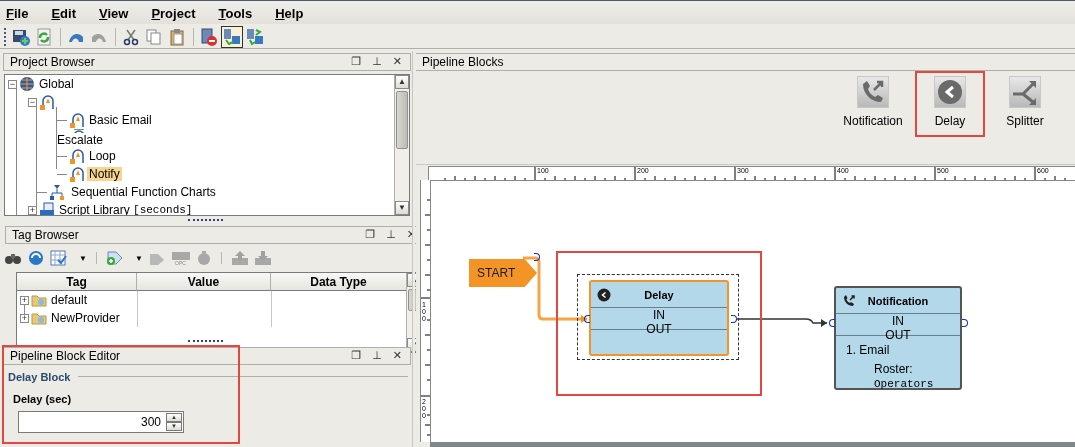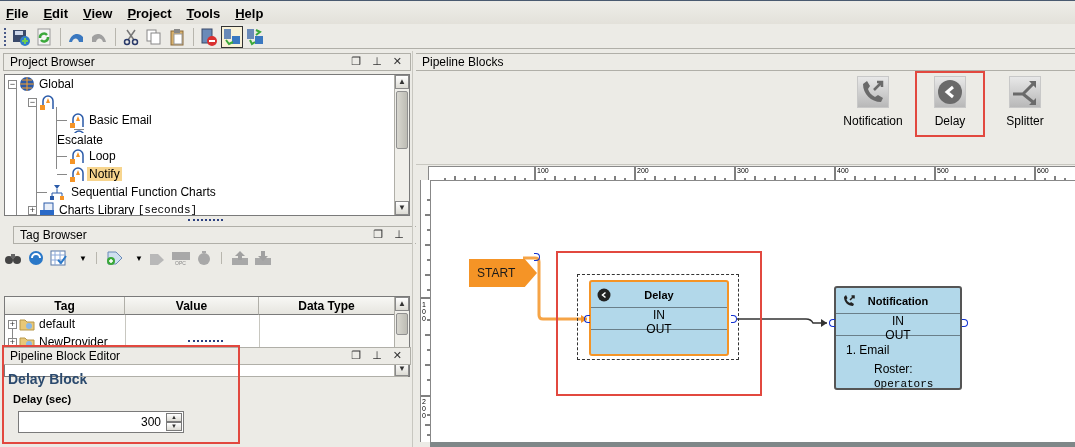--- a/index.html
+++ b/index.html
@@ -1,18 +1,18 @@
 <!DOCTYPE html>
 <html><head>
 <meta charset="utf-8">
 <style>
   * { box-sizing: border-box; margin: 0; padding: 0; }
   html, body { width: 1075px; height: 447px; overflow: hidden; background: #ecebe6; font-family: "Liberation Sans", "DejaVu Sans", sans-serif; font-size: 12px; color: #000; }
   .app { position: relative; width: 1075px; height: 447px; border-top: 1px solid #4a5a70; }
-  .menubar { position: absolute; left: 0; top: 1px; width: 1075px; height: 22px; background: linear-gradient(#eeede8, #e3e1da); display: flex; align-items: center; padding-left: 6px; }
+  .menubar { position: absolute; left: 0; top: 1px; width: 1075px; height: 22px; background: linear-gradient(#eeede8, #e3e1da); display: flex; align-items: center; padding-left: 6px; gap: 8px; }
   .menu-item { font-weight: bold; font-size: 13px; margin-right: 15px; color: #000; }
   .menu-item .mn { text-decoration: underline; }
   .toolbar { position: absolute; left: 0; top: 24px; width: 1075px; height: 24px; display: flex; align-items: center; padding-left: 4px; border-bottom: 1px solid #b0afa8; }
   .tb-grip { width: 2px; height: 18px; border-left: 2px dotted #4a5a88; margin-right: 4px; }
   .tb-btn { width: 22px; height: 22px; display: flex; align-items: center; justify-content: center; margin-right: 1px; }
   .tb-btn.active { border: 1px solid #333; background: #f8f1d8; }
   .tb-sep { width: 1px; height: 18px; background: #b8b6ae; margin: 0 4px; }
 
   .panel-header { position: absolute; height: 18px; background: #ecebe6; border: 1px solid #b0afa8; display: flex; align-items: center; padding-left: 6px; font-size: 12px; }
   .panel-header .ph-icons { position: absolute; right: 8px; top: 1px; display: flex; gap: 11px; font-size: 11px; color: #333; }
@@ -20,25 +20,25 @@
   .tree-row { position: absolute; height: 18px; display: flex; align-items: center; font-size: 12px; white-space: nowrap; }
   .tree-row .lbl.sel { background: #f7d58e; padding: 0 2px; }
   .mono { font-family: "Liberation Mono", "DejaVu Sans Mono", monospace; font-size: 11px; }
   .exp { width: 9px; height: 9px; border: 1px solid #888; background: #fff; font-size: 9px; line-height: 7px; text-align: center; color: #333; margin-right: 2px; }
   .vscroll { position: absolute; right: 0; top: 0; width: 15px; bottom: 0; background: #f0efea; border-left: 1px solid #b0afa8; }
   .vscroll .arr { position: absolute; left: 0; width: 14px; height: 14px; background: linear-gradient(#fff, #dcdbd4); border: 1px solid #8a8a8a; font-size: 8px; text-align: center; line-height: 12px; color: #333; }
   .vscroll .thumb { position: absolute; left: 1px; width: 12px; background: linear-gradient(90deg, #d8d7d0, #bdbcb4); border: 1px solid #909090; border-radius: 2px; }
   .splitter-dots { position: absolute; width: 35px; height: 2px; border-top: 2px dotted #2c4080; }
 
   .tb2 { position: absolute; left: 4px; top: 246px; height: 22px; display: flex; align-items: center; gap: 5px; }
-  .tag-table { position: absolute; left: 4px; top: 271px; width: 406px; height: 81px; background: #fff; border: 1px solid #7a7a7a; margin-top: 24px; }
+  .tag-table { position: absolute; left: 16px; top: 271px; width: 406px; height: 81px; background: #fff; border: 1px solid #7a7a7a; }
   .th { position: absolute; top: 0; height: 18px; font-weight: bold; font-size: 12px; text-align: center; line-height: 18px; border-right: 1px solid #b0afa8; border-bottom: 1px solid #7a7a7a; background: linear-gradient(#f8f8f5, #e6e5df); }
   .col-line { position: absolute; top: 18px; width: 1px; height: 36px; background: #c8c7c0; }
 
-  .pbe-section { position: absolute; left: 8px; top: 370px; font-size: 14px; font-weight: bold; color: #2b4a6e; }
+  .pbe-section { position: absolute; left: 8px; top: 370px; font-size: 11px; font-weight: bold; color: #2b4a6e; }
   .pbe-line { position: absolute; left: 78px; top: 375px; width: 330px; height: 1px; background: #b0afa8; }
   .pbe-label { position: absolute; left: 13px; top: 392px; font-size: 11px; font-weight: bold; }
   .spin { position: absolute; left: 18px; top: 410px; width: 166px; height: 22px; background: #fff; border: 1px solid #7a7a7a; }
   .spin .val { position: absolute; right: 22px; top: 3px; font-size: 12px; }
   .spin .btns { position: absolute; right: 1px; top: 1px; width: 16px; height: 18px; }
   .spin .up, .spin .dn { width: 16px; height: 9px; background: linear-gradient(#fff, #dcdbd4); border: 1px solid #7a7a7a; font-size: 6px; line-height: 7px; text-align: center; color: #333; }
 
   .redbox { position: absolute; border: 2px solid #e2483f; }
 
   .blocks-area { position: absolute; left: 416px; top: 70px; width: 659px; height: 90px; background: #ecebe6; }
@@ -221,32 +221,32 @@
           <rect x="11" y="12" width="4" height="4" fill="#f59426"></rect>
         </svg>
       <span class="lbl">Sequential Function Charts</span>
     </div>
     <div class="tree-row" style="left:23px; top:126px;">
       <span class="exp">+</span>
       <svg width="16" height="16" style="margin-right:4px">
           <rect x="5" y="1" width="9" height="11" fill="#e8eef8" stroke="#2a5aa8"></rect>
           <rect x="1" y="8" width="14" height="8" fill="#2a6ac8"></rect>
         </svg>
-      <span class="lbl">Charts Library</span>&nbsp;<span class="mono">[seconds]</span>
+      <span class="lbl">Script Library</span>&nbsp;<span class="mono">[seconds]</span>
     </div>
 
     <div class="vscroll">
       <div class="arr" style="top:0;">▲</div>
       <div class="thumb" style="top:16px; height:58px;"></div>
       <div class="arr" style="bottom:0;">▼</div>
     </div>
   </div>
   <div class="splitter-dots" style="left:188px; top:218px;"></div>
 
-  <div class="panel-header" style="left:13px; top:225px; width:420px;">
+  <div class="panel-header" style="left:5px; top:225px; width:420px;">
     <span>Tag Browser</span>
     <div class="ph-icons">
       <span>❐</span>
       <span>⊥</span>
       <span>✕</span>
     </div>
   </div>
   <div class="tb2">
     <svg width="18" height="16">
         <circle cx="5" cy="10" r="4" fill="#444"></circle>

